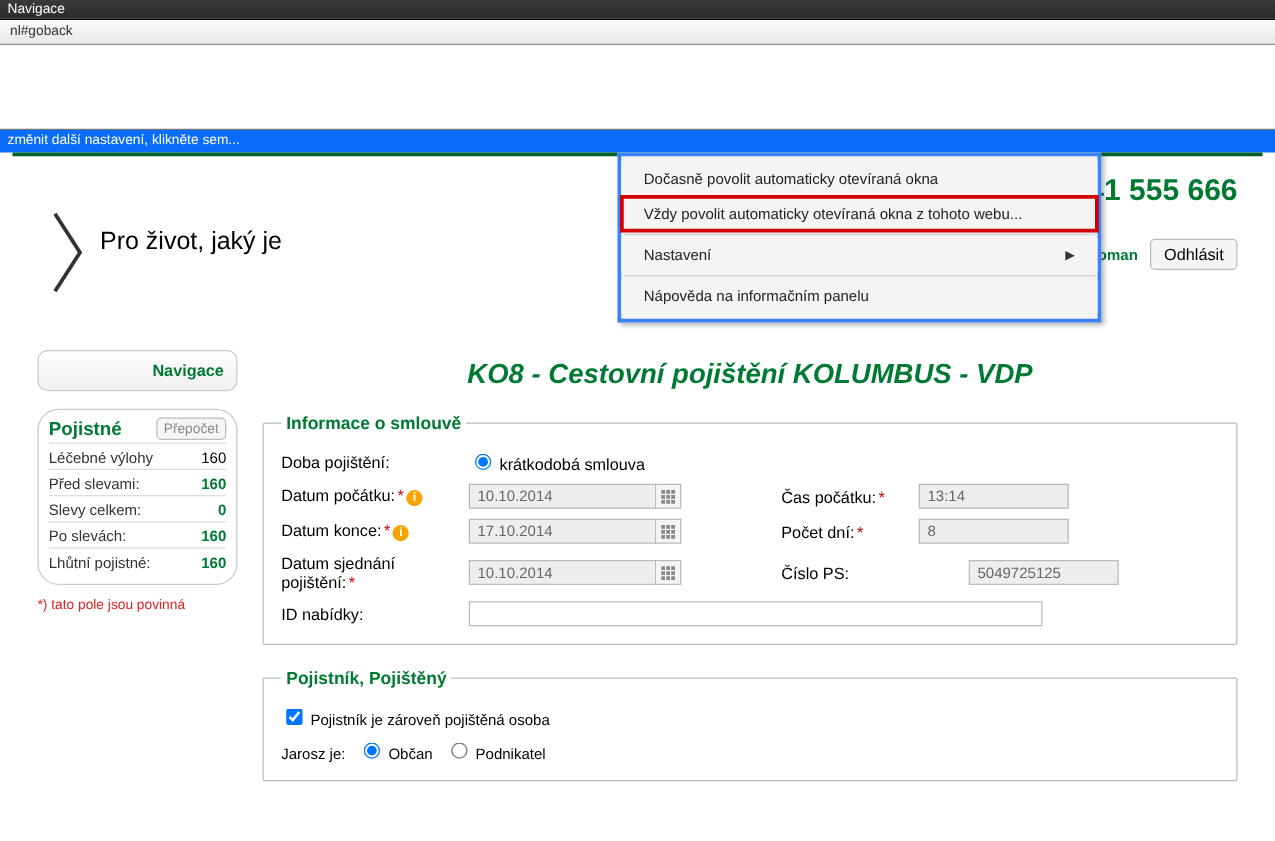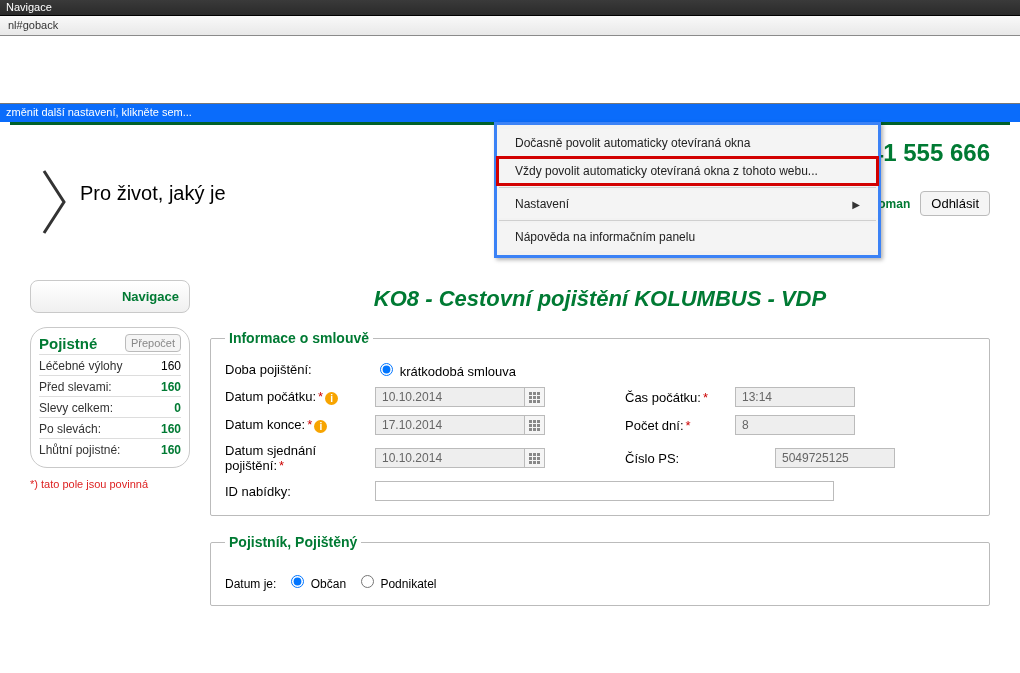--- a/index.html
+++ b/index.html
@@ -403,21 +403,25 @@
           <div class="lbl">Číslo PS:</div>
           <div><input type="text" disabled="" style="max-width: 120px; margin-left: 40px;" value="5049725125"></div>
 
           <div class="lbl">ID nabídky:</div>
           <div class="wide-input"><input type="text" style=""></div>
         </div>
       </fieldset>
 
       <fieldset>
         <legend>Pojistník, Pojištěný</legend>
+        <div class="radio-line">
+          <input type="checkbox" checked="" style="">
+          <span>Pojistník je zároveň pojištěná osoba</span>
+        </div>
         <div class="radio-line" style="margin-top:8px;">
-          <span>Datum je:</span>&nbsp;&nbsp;
+          <span>Jarosz je:</span>&nbsp;&nbsp;
           <label><input type="radio" name="ct" checked="" style=""> <span>Občan</span></label>&nbsp;&nbsp;
           <label><input type="radio" name="ct" style=""> <span>Podnikatel</span></label>
         </div>
       </fieldset>
     </div>
   </div>
 </div>
 
 </body></html>

